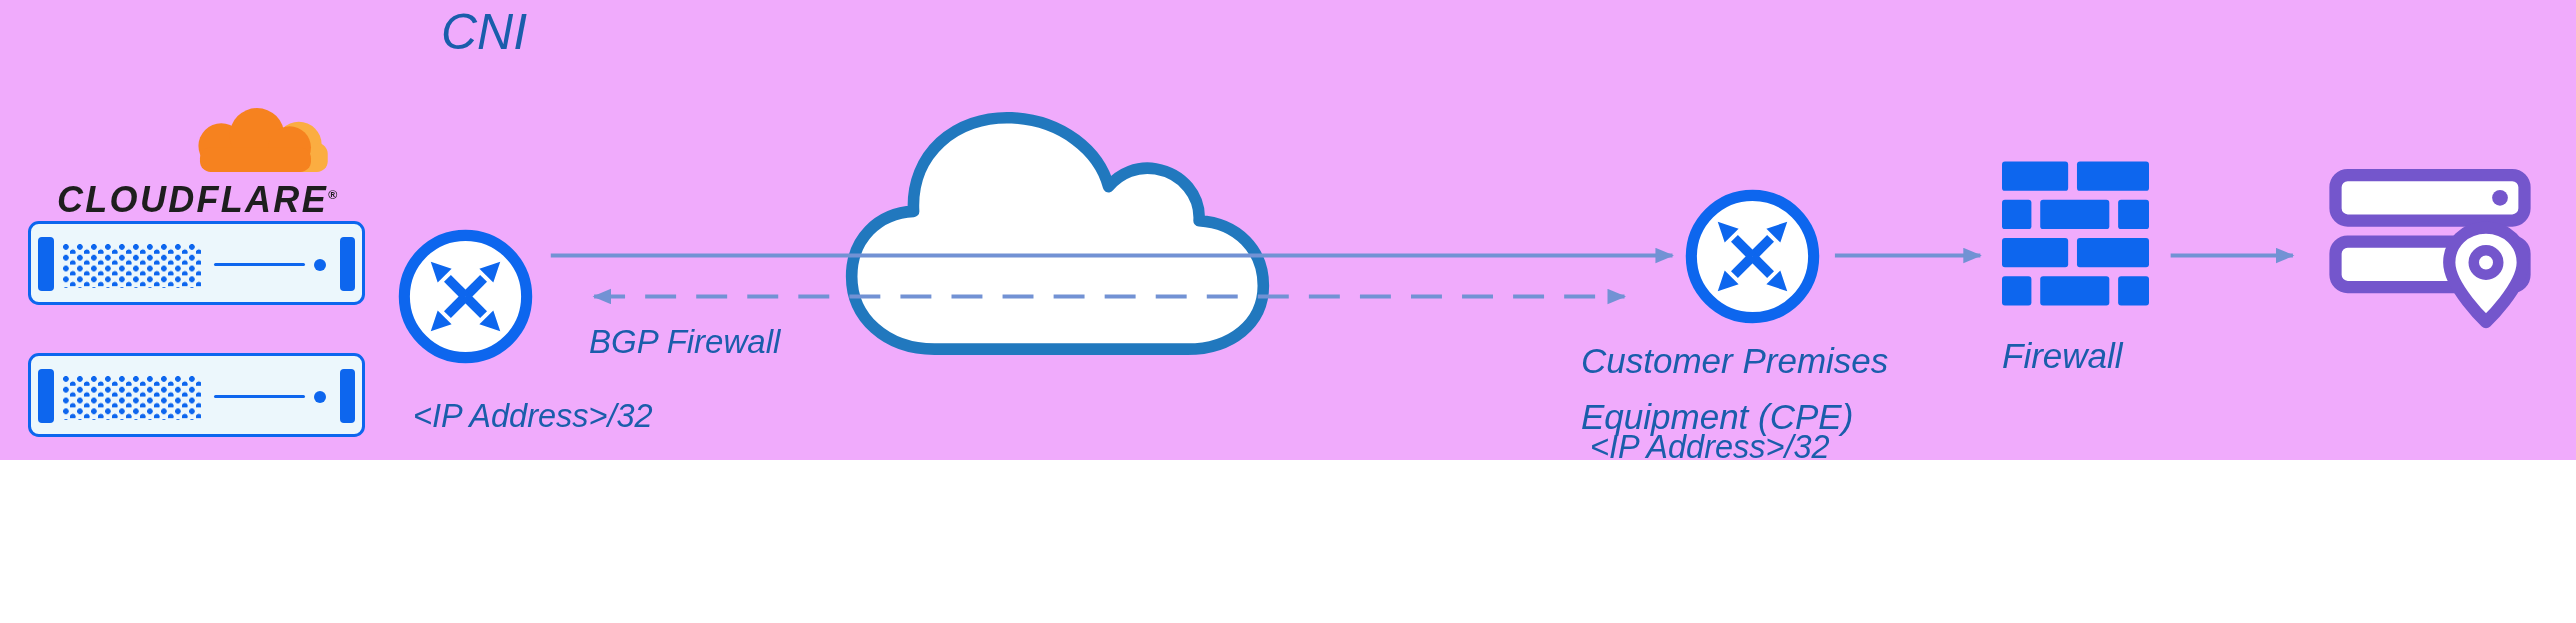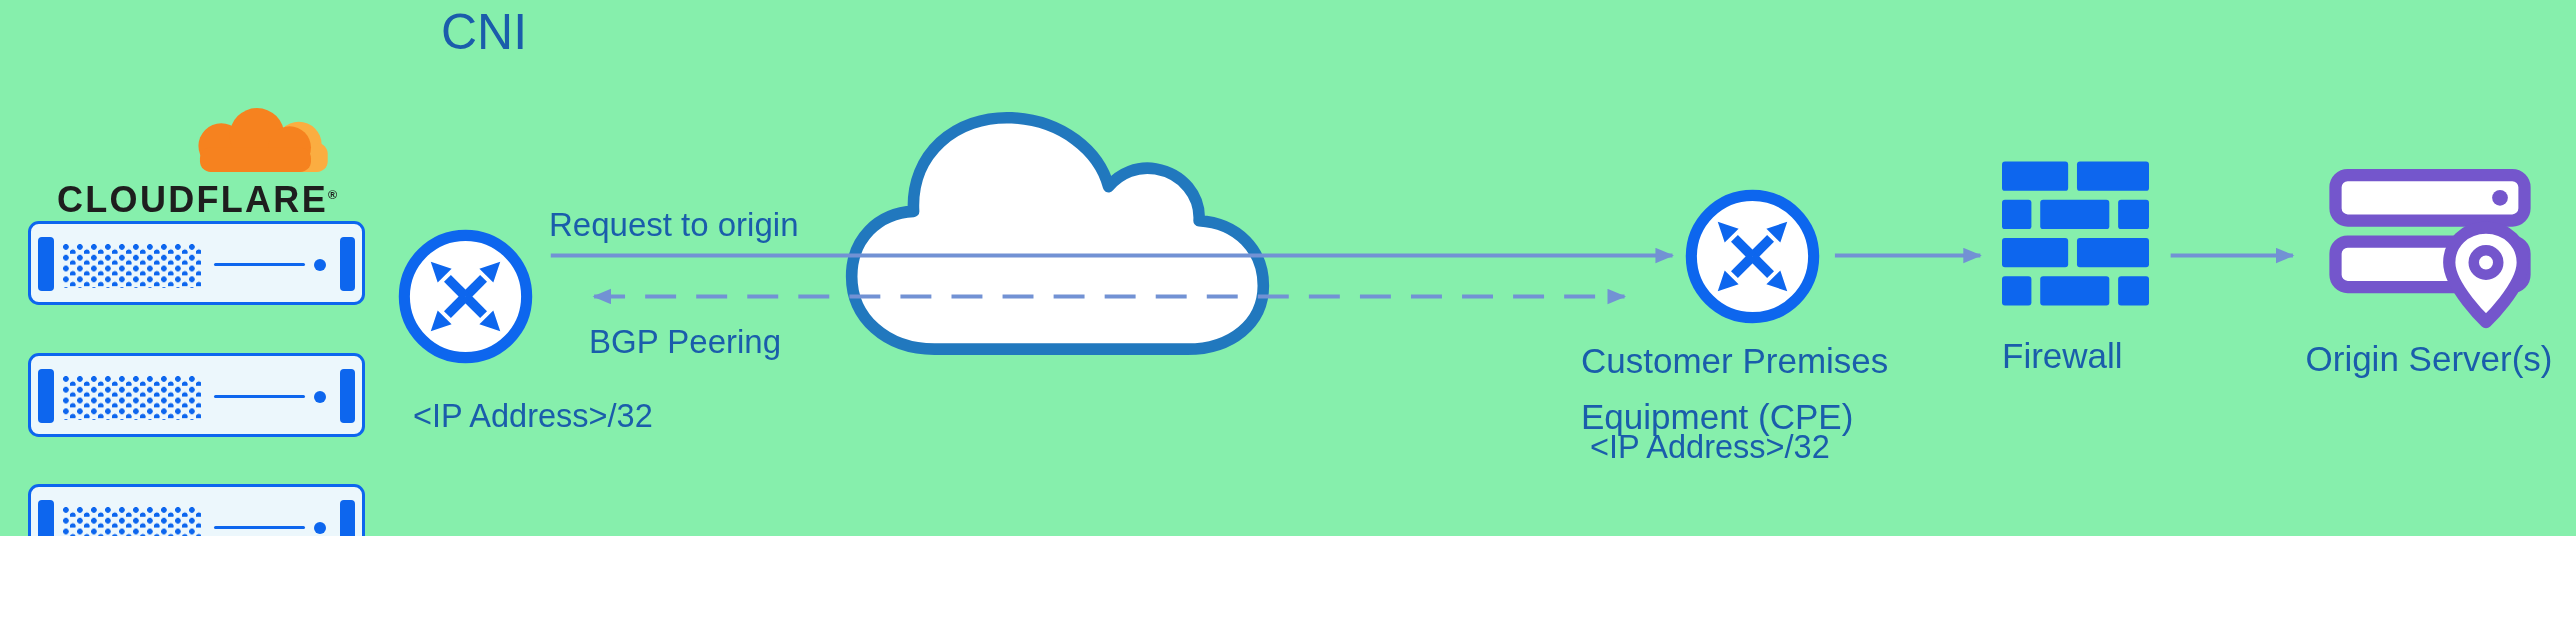--- a/index.html
+++ b/index.html
@@ -1,18 +1,18 @@
 <!DOCTYPE html>
 <html style="--icon-blue: #0d66ee; --cloud-outline-blue: #2178be; --arrow-blue: #7292d4; --label-blue: #1a5dab; --origin-purple: #7456cc; --cloudflare-orange: #f6821f; --cloudflare-orange-light: #fbad41; --wordmark-dark: #1e1e1e; --server-fill: #ecf7fc;font-size:12.4px"><head>
 <meta charset="utf-8">
 <style>
   * { margin:0; padding:0; box-sizing:border-box; }
   html,body { background:#fff; }
   body { font-family:"Liberation Sans", sans-serif; }
-  .canvas { position:relative; width:2576px; height:536px; background:#86efac; overflow:hidden; }
+  .canvas { position:relative; width:2576px; height:460px; background:#f0abfc; overflow:hidden;font-style:italic; }
   .abs { position:absolute; }
   .label { color:var(--label-blue,#1a5dab); white-space:nowrap; }
   .label-wrap { color:var(--label-blue,#1a5dab); }
 
   
   .stroke-blue   { stroke:var(--icon-blue,#0d66ee); }
   .fill-blue     { fill:var(--icon-blue,#0d66ee); }
   .fill-white    { fill:#ffffff; }
   .stroke-cloud  { stroke:var(--cloud-outline-blue,#2178be); }
   .stroke-arrow  { stroke:var(--arrow-blue,#7292d4); }
@@ -98,22 +98,21 @@
       <line x1="50" y1="50" x2="63" y2="37" stroke-width="7"></line>
       <polygon points="75,25 70,40 60,30" stroke="none"></polygon>
     </g>
     <use href="#ra1" transform="rotate(90 50 50)"></use>
     <use href="#ra1" transform="rotate(180 50 50)"></use>
     <use href="#ra1" transform="rotate(270 50 50)"></use>
   </svg>
 
   <div class="abs label" style="left:413px; top:398px; font-size:32.5px;">&lt;IP Address&gt;/32</div>
 
-  <div class="abs label" style="left:549px; top:206px; font-size:33px;">Request to origin</div>
-  <div class="abs label" style="left:589px; top:323px; font-size:33px;">BGP Peering</div>
+  <div class="abs label" style="left:589px; top:323px; font-size:33px;">BGP Firewall</div>
 
   <svg class="abs layer" style="left:830px; top:103px;" width="455" height="271" viewBox="0 0 588 350">
     <path class="fill-white stroke-cloud" stroke-width="15" stroke-linejoin="round" d="M 135 318
          C 72 318, 28 277, 28 224
          C 28 176, 62 142, 108 140
          C 104 66, 162 16, 235 19
          C 300 22, 348 62, 360 108
          C 375 90, 398 81, 421 85
          C 456 91, 479 120, 477 152
          C 527 155, 560 190, 560 236
@@ -158,21 +157,20 @@
 
   <svg class="abs layer" style="left:2325px; top:152px;" width="210" height="179" viewBox="0 0 120 102">
     <rect class="fill-white stroke-purple" x="6" y="13" width="108" height="26" rx="7" stroke-width="7"></rect>
     <circle class="fill-purple" cx="100" cy="26" r="4.5"></circle>
     <rect class="fill-white stroke-purple" x="6" y="51" width="108" height="26" rx="7" stroke-width="7"></rect>
     <g>
       <path class="fill-white stroke-purple" stroke-width="7" stroke-linejoin="round" d="M92,43 C80,43 71,52 71,63 C71,77 92,97 92,97 C92,97 113,77 113,63 C113,52 104,43 92,43 Z"></path>
       <circle class="fill-white stroke-purple" cx="92" cy="63" r="7" stroke-width="6"></circle>
     </g>
   </svg>
-  <div class="abs label" style="left:2290px; top:339px; width:278px; text-align:center; font-size:35px;">Origin Server(s)</div>
 
   <svg class="connectors" width="2576" height="624" viewBox="0 0 3330 806">
     <defs>
       <marker id="mh" markerUnits="userSpaceOnUse" markerWidth="26" markerHeight="22" refX="22" refY="10" orient="auto-start-reverse">
         <path class="fill-arrow" d="M0,0 L24,10 L0,20 Z"></path>
       </marker>
     </defs>
     <line class="stroke-arrow" x1="712" y1="330" x2="2162" y2="330" stroke-width="5" marker-end="url(#mh)"></line>
     <line class="stroke-arrow" x1="768" y1="383" x2="2100" y2="383" stroke-width="5" stroke-dasharray="40 26" marker-start="url(#mh)" marker-end="url(#mh)"></line>
     <line class="stroke-arrow" x1="2372" y1="330" x2="2560" y2="330" stroke-width="5" marker-end="url(#mh)"></line>

